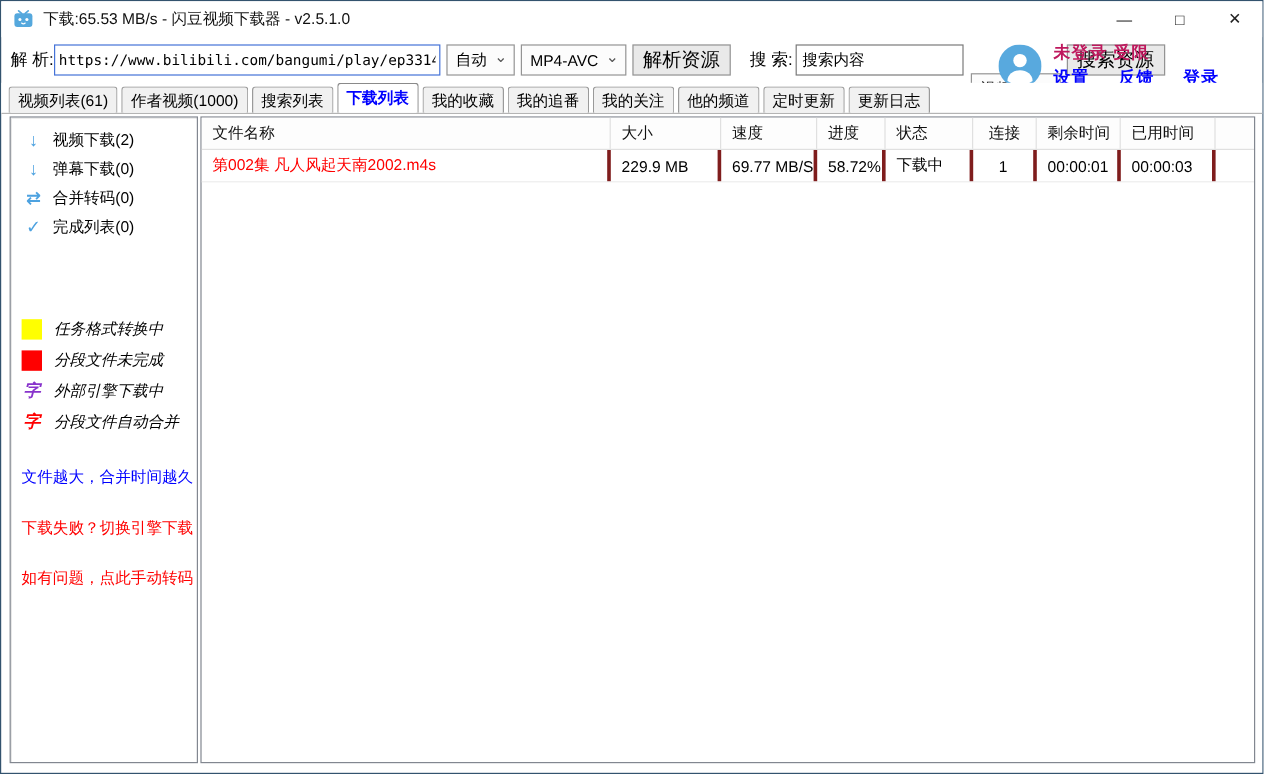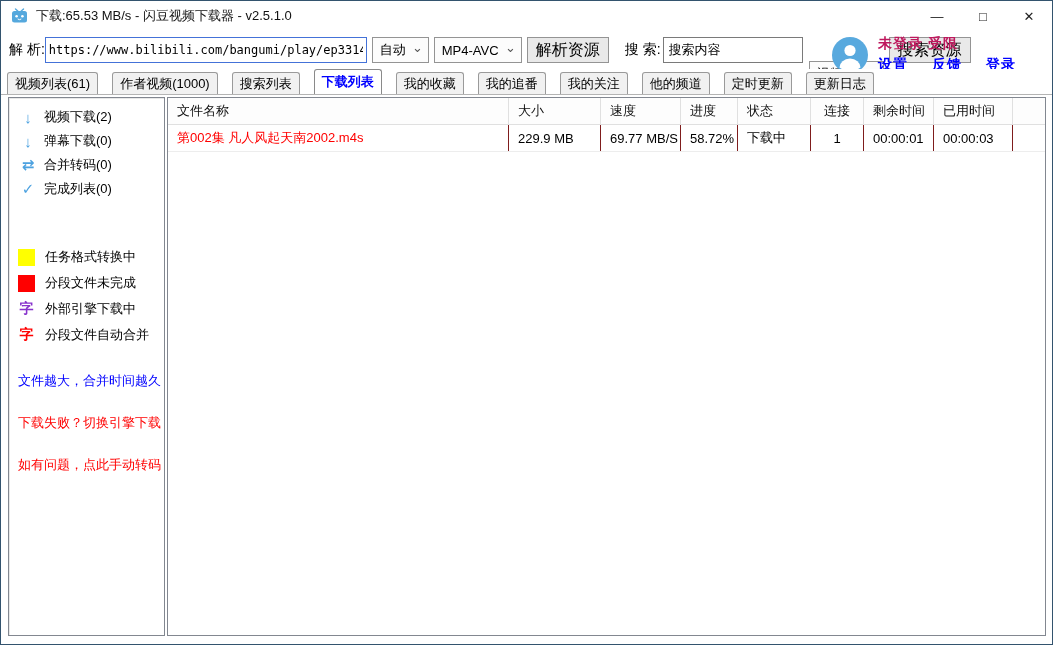--- a/index.html
+++ b/index.html
@@ -47,38 +47,38 @@
   .acct-status { font-size:14px; font-weight:bold; color:#be185d; letter-spacing:1px; }
   .acct-links { display:flex; gap:24px; margin-top:3px; }
   .acct-link { font-size:14px; font-weight:bold; color:#0000ff; cursor:pointer; letter-spacing:1px; }
 
   
   .tabbar { position:absolute; top:68px; left:0; right:0; height:26px;
             display:flex; align-items:flex-end; padding-left:6px;
             border-bottom:1px solid #b4b4b4; background:#fff; }
   .tab { height:22px; padding:0 7px; border:1px solid #9a9a9a; border-bottom:none;
          border-radius:3px 3px 0 0; background:#f1f1f1; font-size:13px;
-         display:flex; align-items:center; margin-right:14px; cursor:default;
+         display:flex; align-items:center; margin-right:3px; cursor:default;
          position:relative; white-space:nowrap; }
   .tab.active { background:#fff; color:#0000ff; font-weight:bold; height:25px;
                 z-index:2; border-color:#8a8a8a; }
 
   
   .sidebar { position:absolute; left:7px; top:96px; width:157px; bottom:8px;
              background:#fff; border:1px solid #828790; box-shadow:inset 1px 1px 0 #e8e8e8; }
   .main { position:absolute; left:166px; top:96px; width:879px; bottom:8px;
           background:#fff; border:1px solid #828790; overflow:hidden; }
 
   
   .side-items { padding-top:7px; }
   .side-item { display:flex; align-items:center; height:24px; padding-left:11px;
                font-size:13px; cursor:default; }
   .side-icon { color:#4da2e0; font-size:15px; width:16px; text-align:center;
                margin-right:8px; font-weight:bold; }
-  .legend { margin-top:43px; }
+  .legend { margin-top:60px;font-style:italic; }
   .legend-item { display:flex; align-items:center; height:26px; padding-left:9px; font-size:13px; }
   .swatch { width:17px; height:17px; margin-right:10px; display:inline-block; }
   .swatch.yellow { background:#ffff00; }
   .swatch.red { background:#ff0000; }
   .legend-glyph { width:17px; text-align:center; margin-right:10px; font-size:14px; font-weight:bold; }
   .legend-glyph.purple { color:#8833cc; }
   .legend-glyph.red { color:#ff0000; }
   .notes { margin-top:24px; }
   .note { padding-left:9px; font-size:13px; margin-bottom:24px; cursor:default; }
   .note.red { color:#ff0000; }
@@ -86,21 +86,21 @@
 
   
   .grid-row { display:grid; grid-template-columns:341px 92px 80px 57px 73px 53px 70px 79px 1fr; }
   .thead { height:27px; background:#fdfdfd; border-bottom:1px solid #e0e0e0; }
   .thead .cell { display:flex; align-items:center; padding-left:9px;
                  border-right:1px solid #e0e0e0; font-size:13px; color:#111; }
   .thead .cell.center { justify-content:center; padding-left:0; }
   .thead .cell.filler { border-right:none; }
   .trow { height:27px; border-bottom:1px solid #ededed; background:#fff; }
   .trow .cell { display:flex; align-items:center; padding-left:9px;
-                border-right:1px solid #7f1d1d; font-size:13px; color:#000;
+                border-right:3px solid #7f1d1d; font-size:13px; color:#000;
                 white-space:nowrap; overflow:hidden; }
   .trow .cell.center { justify-content:center; padding-left:0; }
   .trow .cell.filler { border-right:none; }
   .trow .cell.filename { color:#ff0000; }
 </style>
 </head>
 <body>
 
 <div class="window">
 

